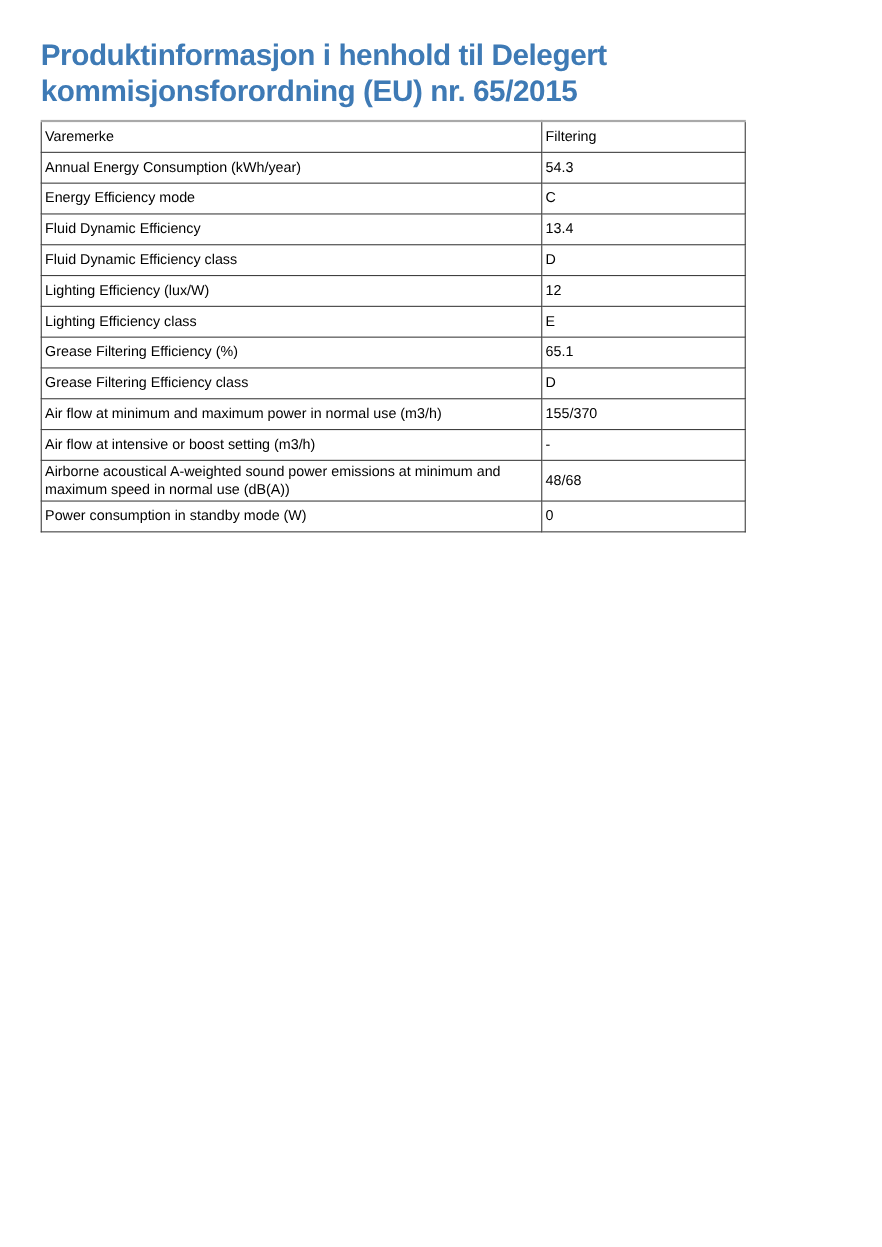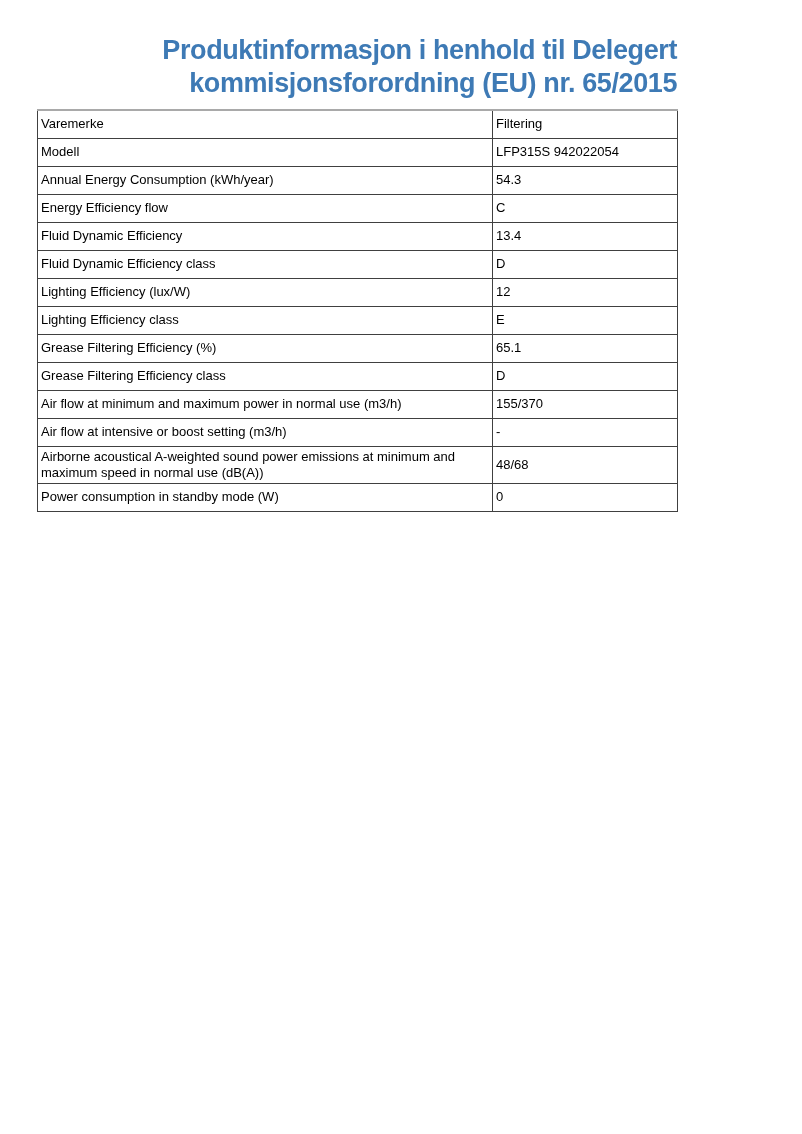--- a/index.html
+++ b/index.html
@@ -16,21 +16,21 @@
     overflow: hidden;
   }
   .content {
     position: absolute;
     left: 37px;
     top: 0;
     width: 640px;
   }
   .doc-title {
     margin: 34px 0 9px 0;
-    text-align: right;
+    text-align: left;
     font-weight: bold;
     font-size: 27px;
     line-height: 33px;
     letter-spacing: -0.4px;
     color: #3E7AB5;
   }
   table.spec-table {
     border-collapse: collapse;
     table-layout: fixed;
     width: 640px;
@@ -63,29 +63,25 @@
     <colgroup>
       <col class="c1">
       <col class="c2">
     </colgroup>
     <tbody>
         <tr>
           <td>Varemerke</td>
           <td>Filtering</td>
         </tr>
         <tr>
-          <td>Modell</td>
-          <td>LFP315S 942022054</td>
-        </tr>
-        <tr>
           <td>Annual Energy Consumption (kWh/year)</td>
           <td>54.3</td>
         </tr>
         <tr>
-          <td>Energy Efficiency flow</td>
+          <td>Energy Efficiency mode</td>
           <td>C</td>
         </tr>
         <tr>
           <td>Fluid Dynamic Efficiency</td>
           <td>13.4</td>
         </tr>
         <tr>
           <td>Fluid Dynamic Efficiency class</td>
           <td>D</td>
         </tr>

